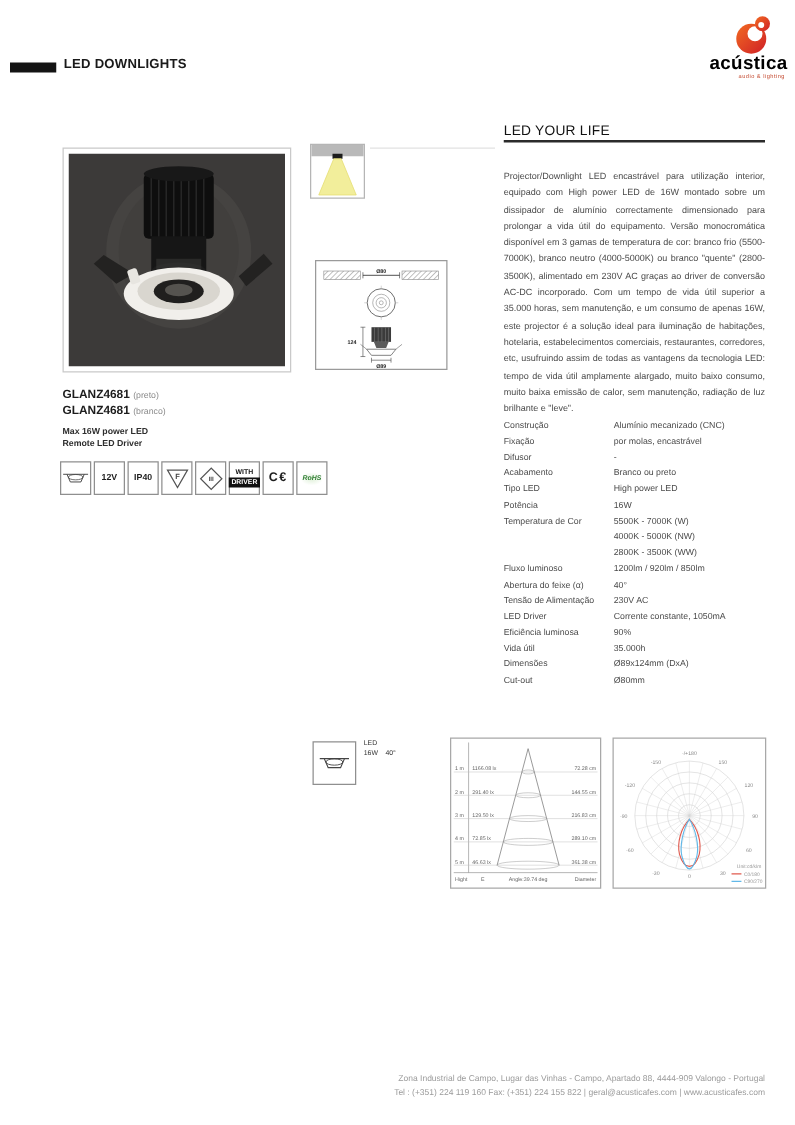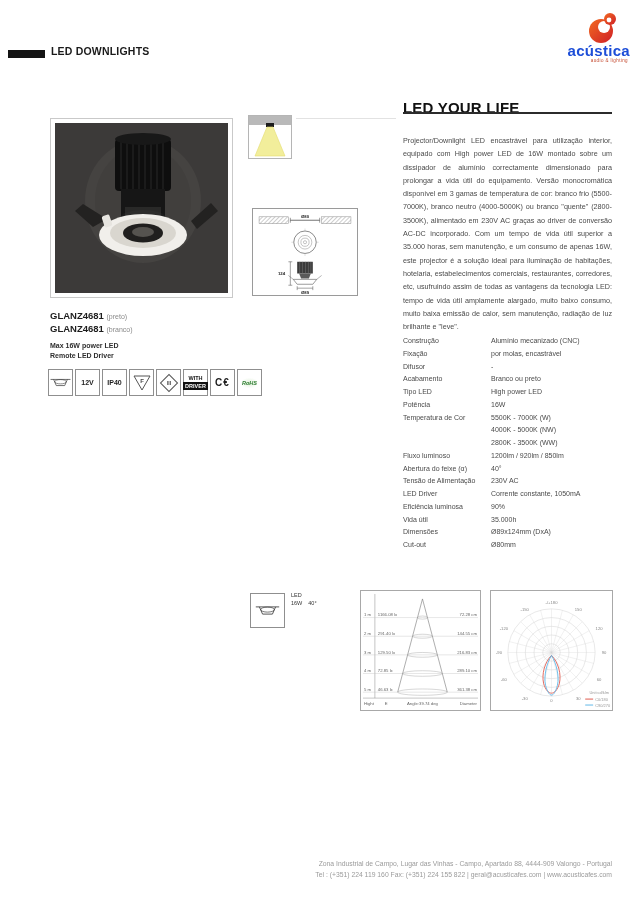--- a/index.html
+++ b/index.html
@@ -6,42 +6,42 @@
   html,body { background:#e9e9e9; }
   .page {
     position:relative; width:636px; height:900px; background:#ffffff;
     font-family:"Liberation Sans", sans-serif; overflow:hidden; margin:0 auto;
   }
   
   .black-bar { position:absolute; left:8px; top:50px; width:37px; height:8px; background:#141414; }
   .section-title { position:absolute; left:51px; top:45px; font-size:10.5px; font-weight:bold; color:#1a1a1a; letter-spacing:0.2px; }
   .logo { position:absolute; right:6px; top:12px; width:86px; display:flex; flex-direction:column; align-items:flex-end; }
   .logo-swirl { margin-right:12px; }
-  .logo-word { font-size:15px; font-weight:bold; color:#1d4ed8; letter-spacing:0.3px; line-height:14px; }
+  .logo-word { font-size:15px; font-weight:bold; color:#000000; letter-spacing:0.3px; line-height:14px; }
   .logo-tag { font-size:4.5px; color:#c44a30; letter-spacing:0.4px; margin-right:2px; }
   
   .photo-frame { position:absolute; left:50px; top:118px; width:183px; height:180px; border:1px solid #c9c9c9; background:#fff; padding:4px; }
   .photo { width:100%; height:100%; background:#3c3a39; }
   .beam-icon-box { position:absolute; left:248px; top:115px; width:44px; height:44px; border:1px solid #b5b5b5; background:#fff; }
   .faint-line { position:absolute; left:296px; top:118px; width:100px; height:1px; background:#e2e2e2; }
   .tech-box { position:absolute; left:252px; top:208px; width:106px; height:88px; border:1px solid #9a9a9a; background:#fff; }
   .code-line { position:absolute; left:50px; font-size:9.5px; font-weight:bold; color:#1d1d1d; }
   .code-finish { font-size:7px; font-weight:normal; color:#8a8a8a; }
   .sub-line { position:absolute; left:50px; font-size:7px; font-weight:bold; color:#2e2e2e; }
   .badge-row { position:absolute; left:48px; top:369px; display:flex; gap:2px; }
   .badge { width:25px; height:27px; border:1px solid #8f8f8f; background:#fff; display:flex; align-items:center; justify-content:center; position:relative; }
   .badge-text { font-size:7px; font-weight:bold; color:#1d1d1d; }
   .badge-wd { flex-direction:column; padding:2px 1px; gap:1px; }
   .wd-top { font-size:5.5px; font-weight:bold; color:#111; line-height:6px; }
   .wd-bottom { font-size:5.5px; font-weight:bold; color:#fff; background:#111; line-height:8px; padding:0 2px; }
   .ce-text { font-size:10px; font-weight:bold; color:#1d1d1d; letter-spacing:1px; }
   .rohs { font-size:5.5px; font-weight:bold; color:#2e7d32; font-style:italic;
           background:radial-gradient(ellipse at center, #dff0d8 0%, #ffffff 75%); padding:2px 1px; }
   
-  .intro-title { position:absolute; left:403px; top:99px; font-size:15px; font-weight:bold; color:#111; letter-spacing:0.2px; }
+  .intro-title { position:absolute; left:403px; top:99px; font-size:11px; font-weight:normal; color:#111; letter-spacing:0.2px; }
   .intro-rule { position:absolute; left:403px; top:112px; width:209px; height:2px; background:#2b2b2b; }
   .intro-body { position:absolute; left:403px; top:134px; width:209px; font-size:7.2px; line-height:13.3px; color:#4a4a4a; text-align:justify; }
   .spec-table { position:absolute; left:403px; top:337px; width:209px; }
   .spec-row { display:flex; height:12.75px; align-items:flex-start; }
   .spec-label { width:88px; font-size:7px; color:#4a4a4a; }
   .spec-value { flex:1; font-size:7px; color:#4a4a4a; }
   
   .phot-icon-box { position:absolute; left:250px; top:593px; width:35px; height:35px; border:1px solid #8f8f8f; background:#fff; display:flex; align-items:center; justify-content:center; }
   .phot-labels { position:absolute; left:291px; top:592px; font-size:5.5px; color:#333; line-height:7px; }
   .phot-labels .pl2 { margin-top:1px; }

